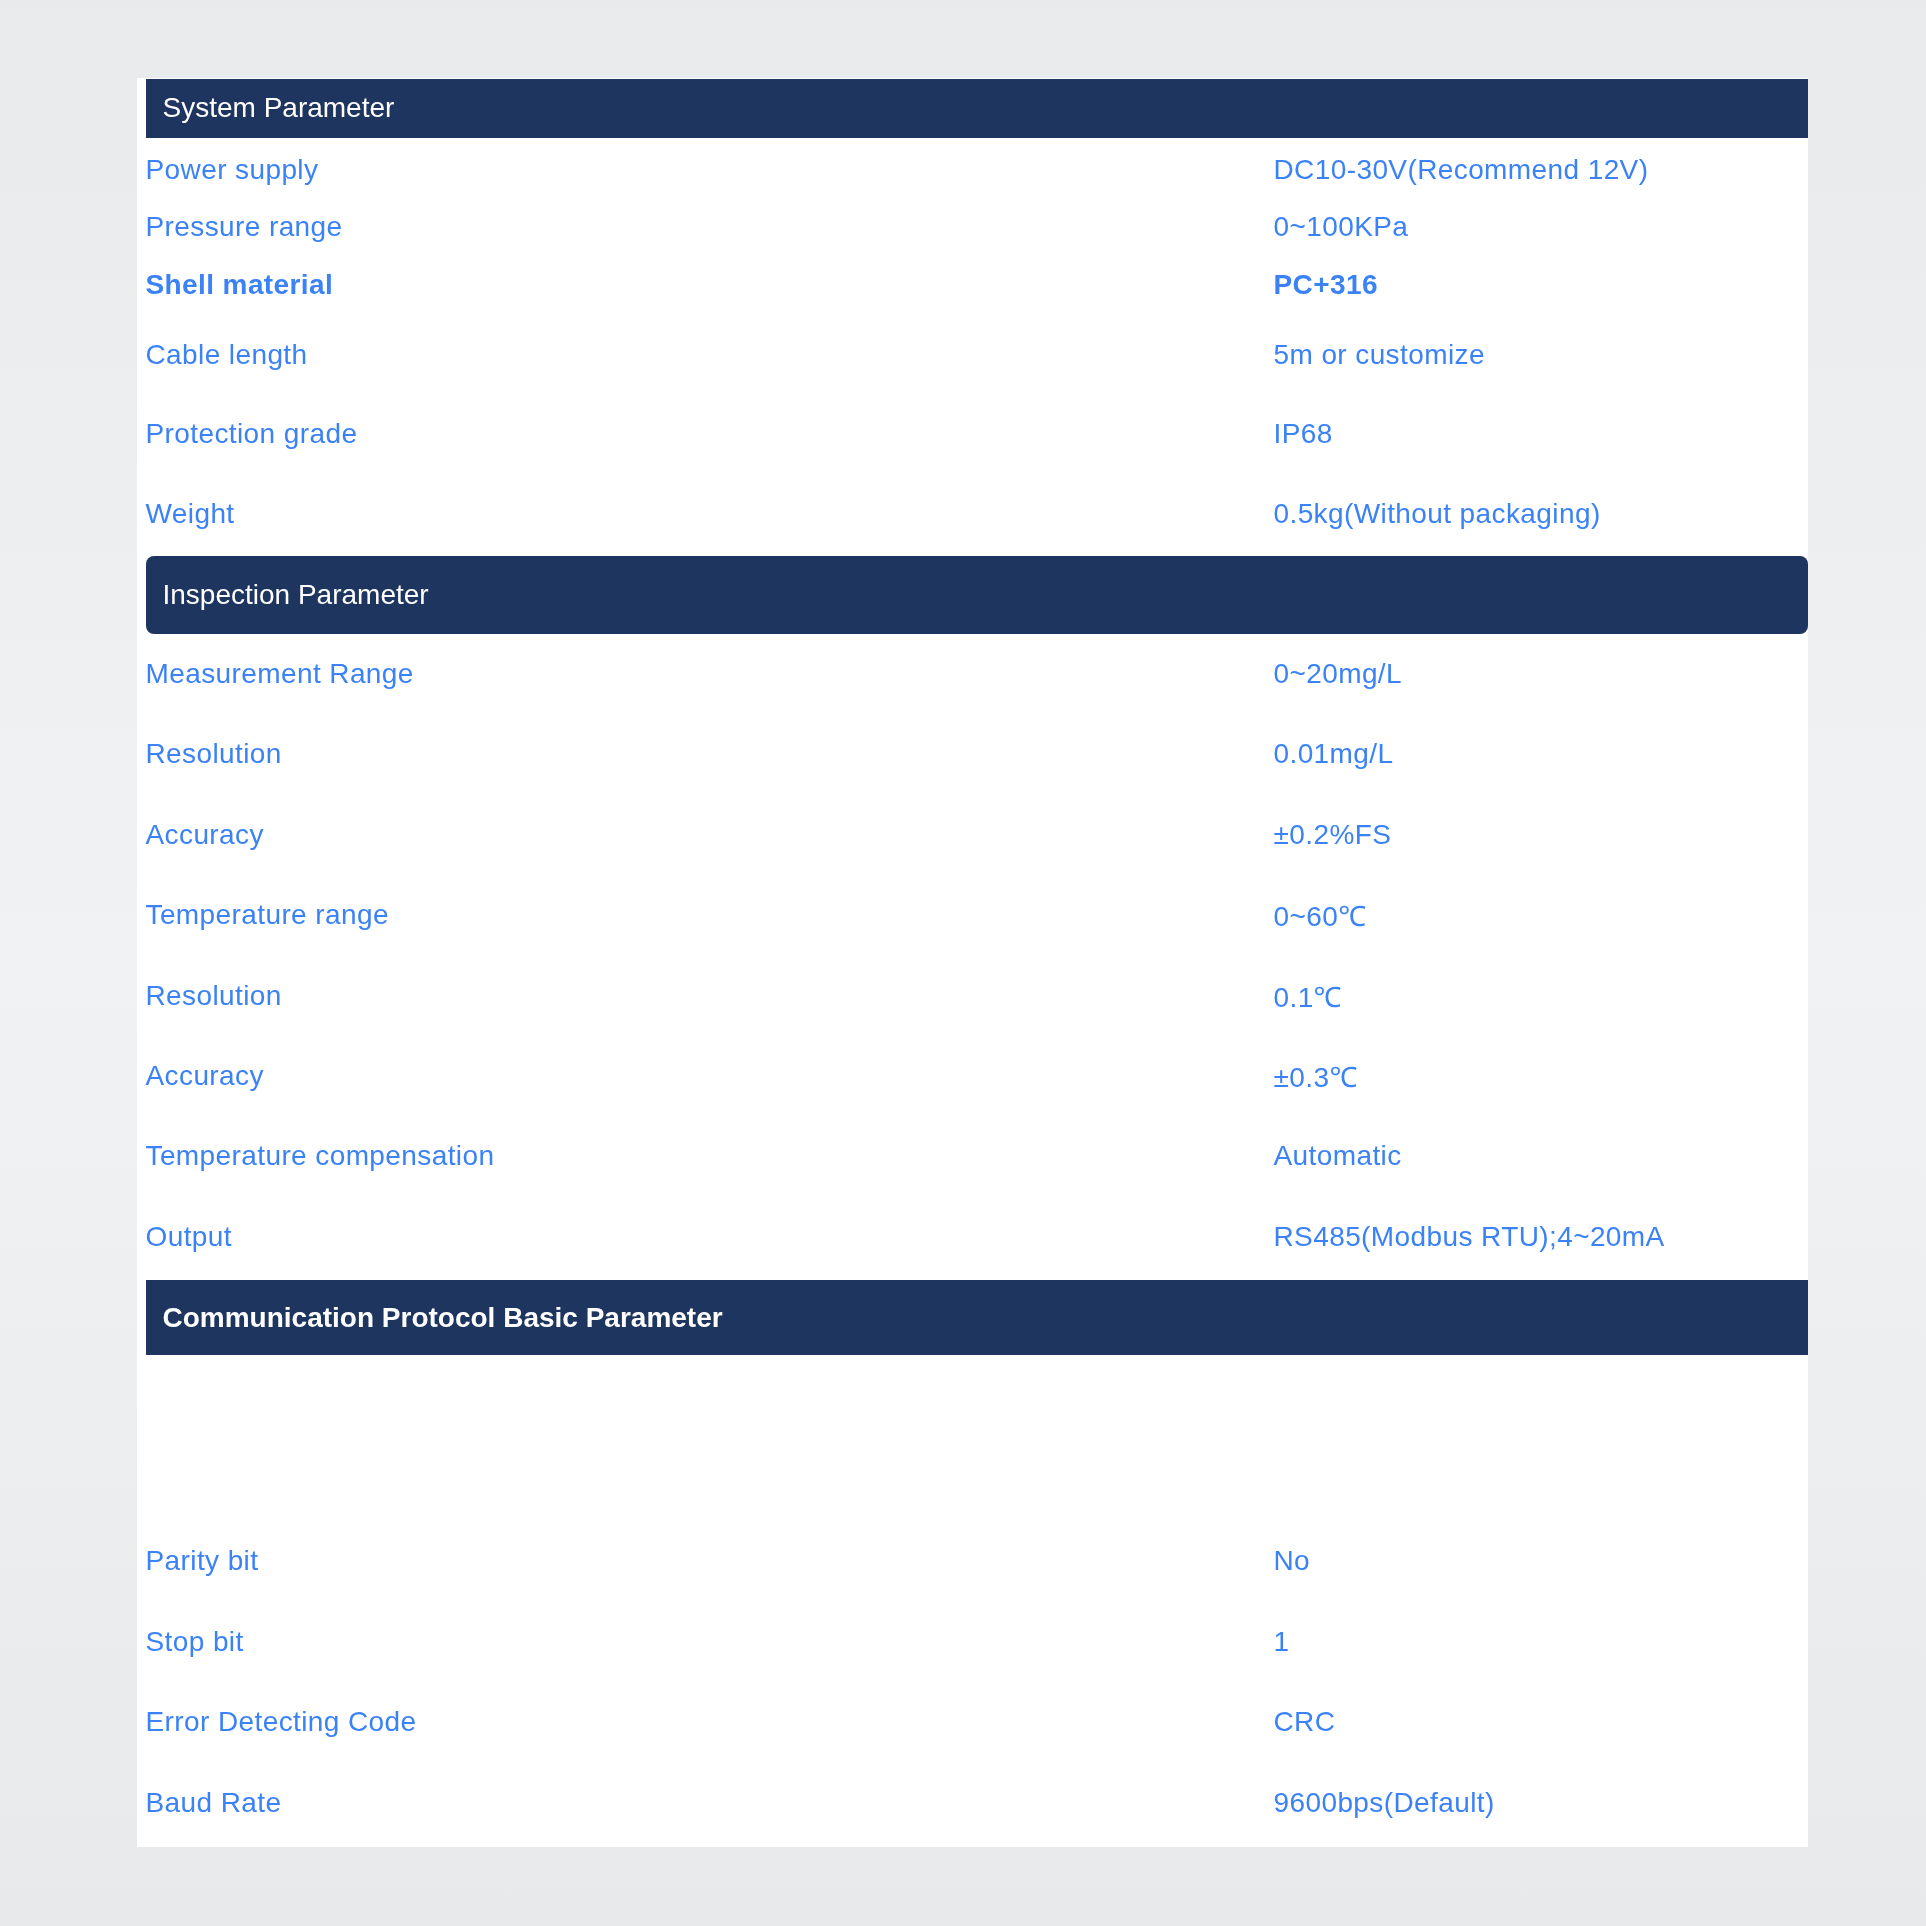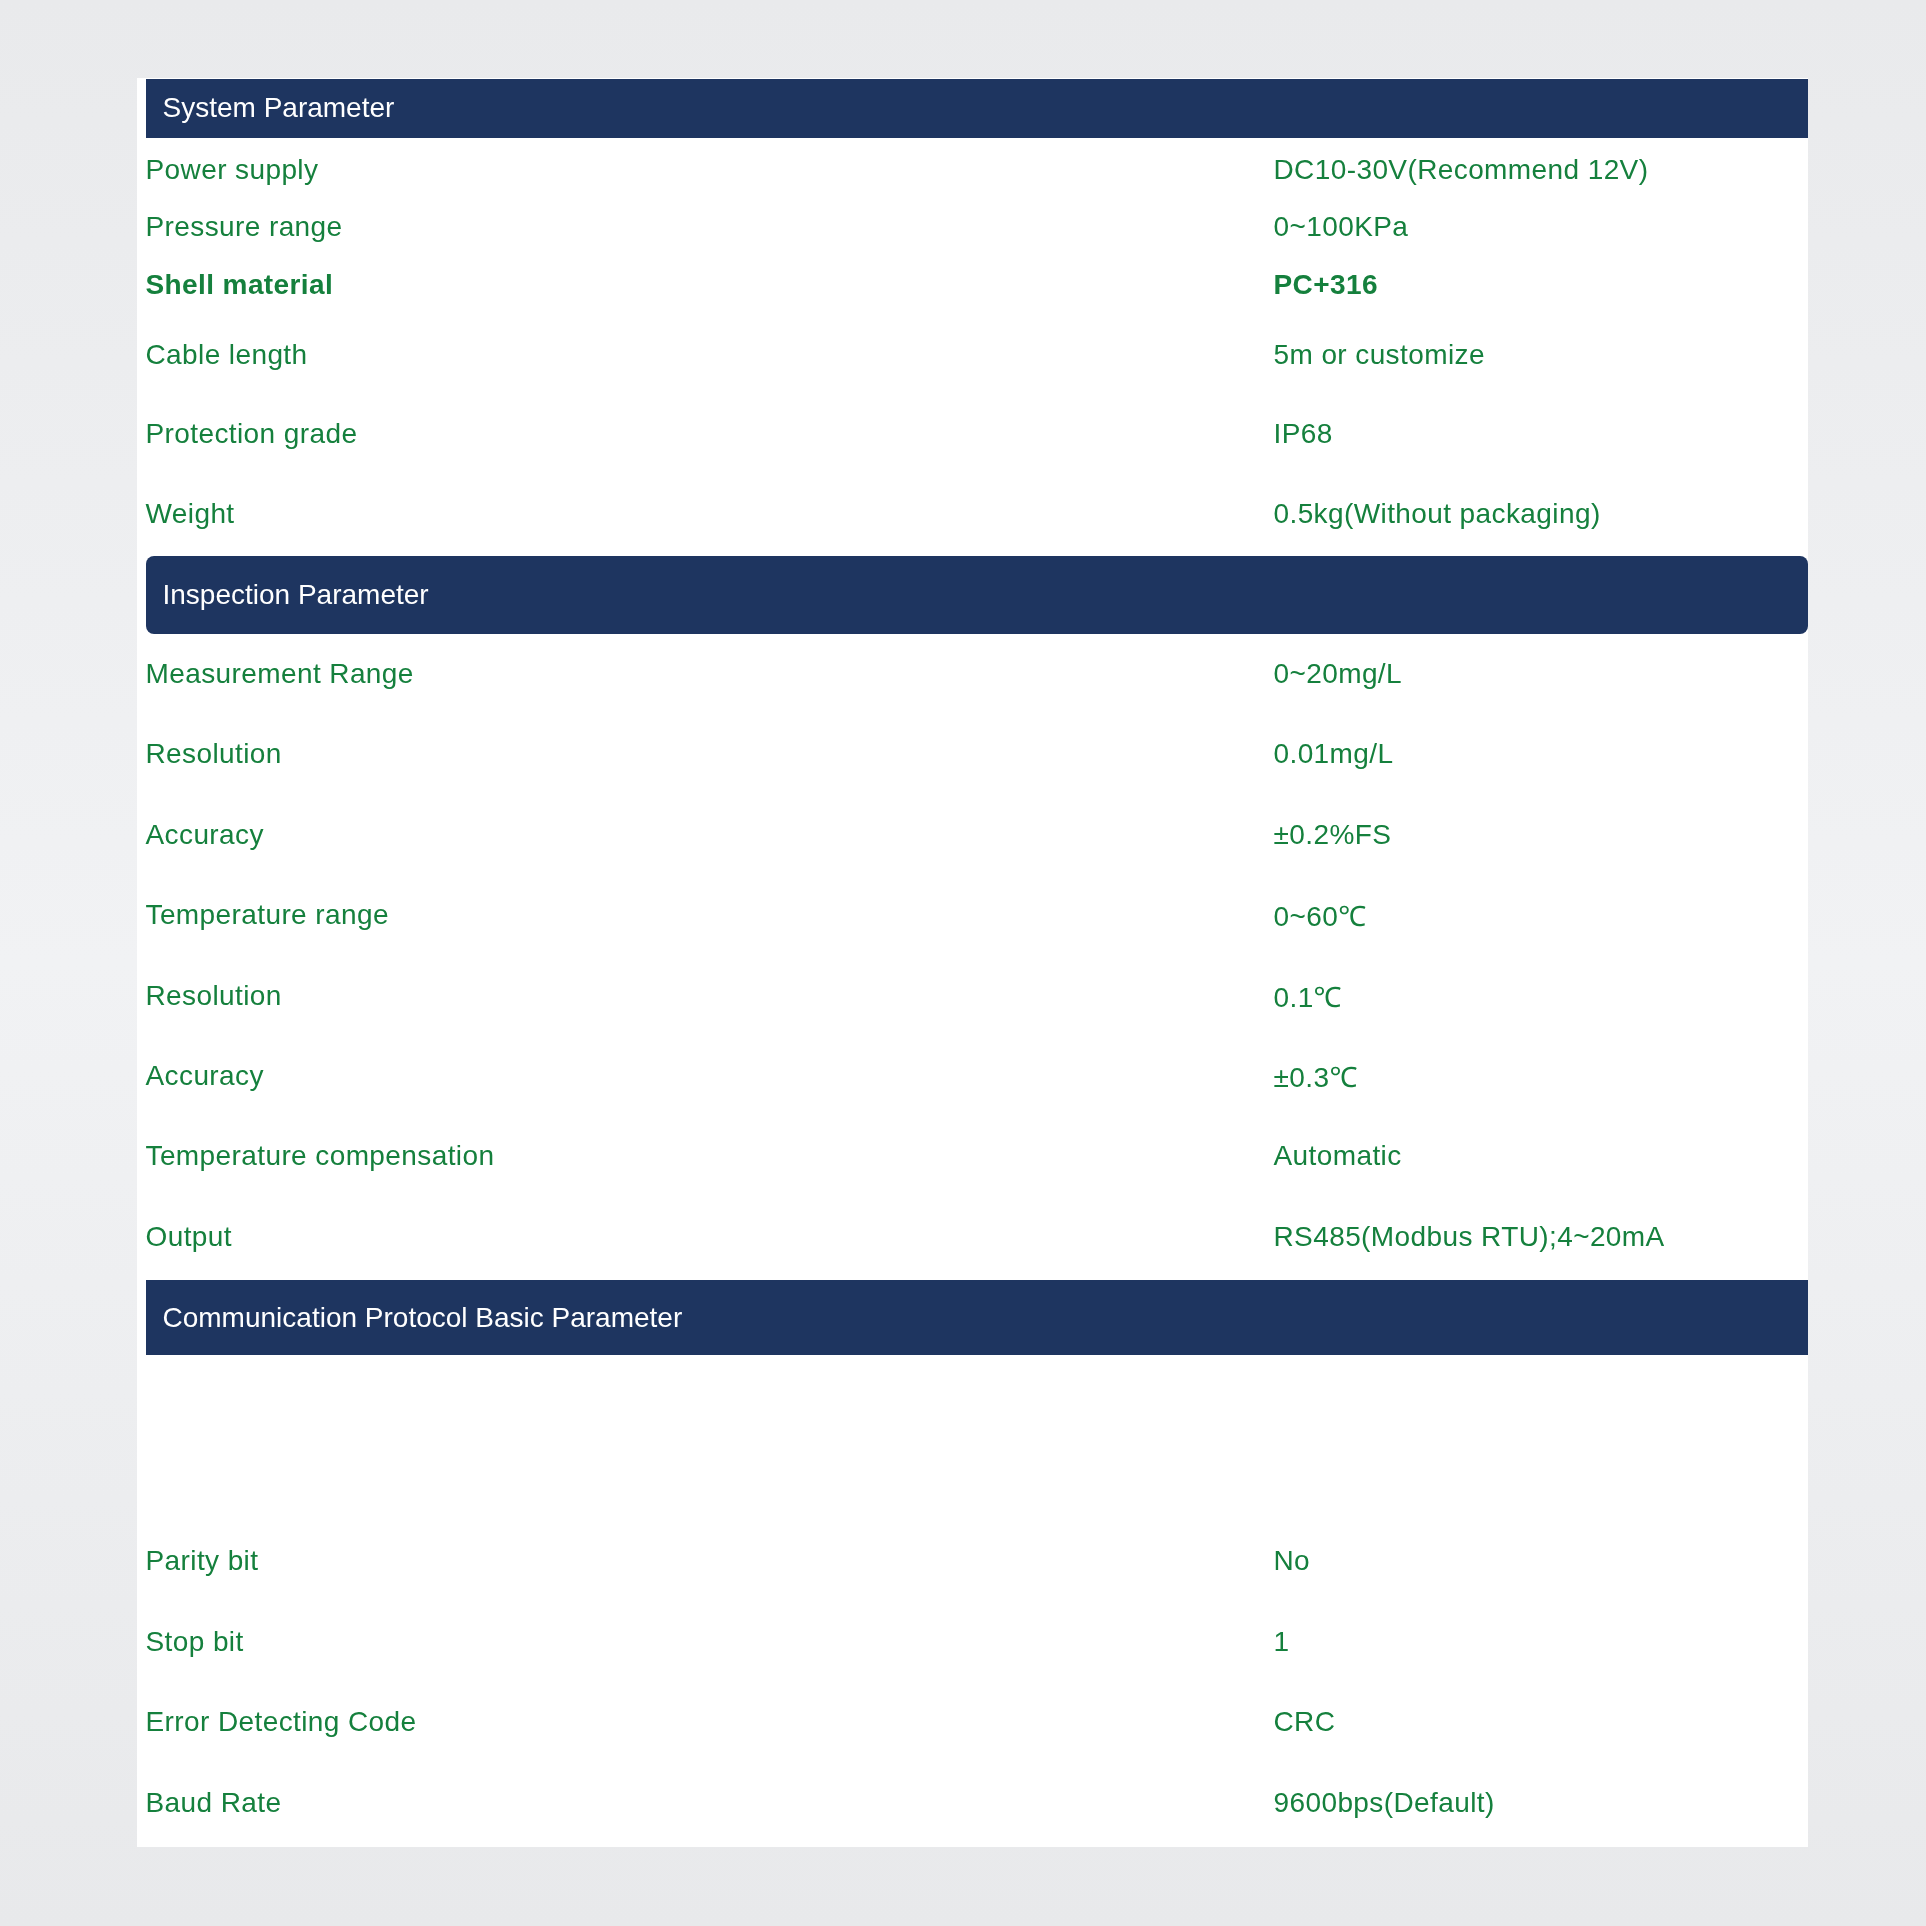--- a/index.html
+++ b/index.html
@@ -14,21 +14,21 @@
   }
   .hdr {
     position:absolute; left:8.5px; right:0;
     background:#1e3560; color:#ffffff;
     font-size:28px; display:flex; align-items:center;
     padding-left:17px;
   }
   .row {
     position:absolute; left:8.5px; right:0; height:42px;
     display:flex; align-items:center;
-    font-size:28px; color:#15803d; letter-spacing:0.4px;
+    font-size:28px; color:#3b82f6; letter-spacing:0.4px;
   }
   .row .lbl { position:absolute; left:0; }
   .row .val { position:absolute; left:1128px; }
 </style>
 </head>
 <body>
 
 <div class="panel">
 
   <div class="hdr" style="top:0.7px;height:59px;">
@@ -90,21 +90,21 @@
     </div>
   <div class="row" style="top:1057px;">
       <span class="lbl">Temperature compensation</span>
       <span class="val">Automatic</span>
     </div>
   <div class="row" style="top:1138px;">
       <span class="lbl">Output</span>
       <span class="val">RS485(Modbus RTU);4~20mA</span>
     </div>
 
-  <div class="hdr" style="top:1202px;height:75px;">
+  <div class="hdr" style="top:1202px;height:75px;font-weight:bold;">
       <span>Communication Protocol Basic Parameter</span>
     </div>
 
   <div class="row" style="top:1462px;">
       <span class="lbl">Parity bit</span>
       <span class="val">No</span>
     </div>
   <div class="row" style="top:1543px;">
       <span class="lbl">Stop bit</span>
       <span class="val">1</span>

